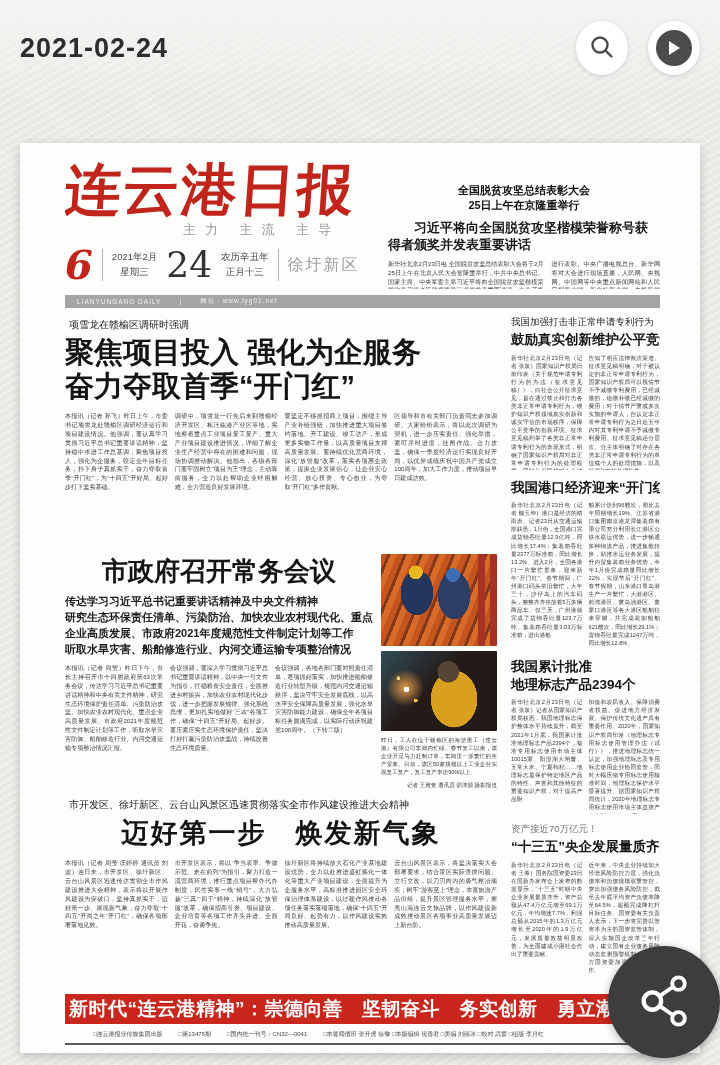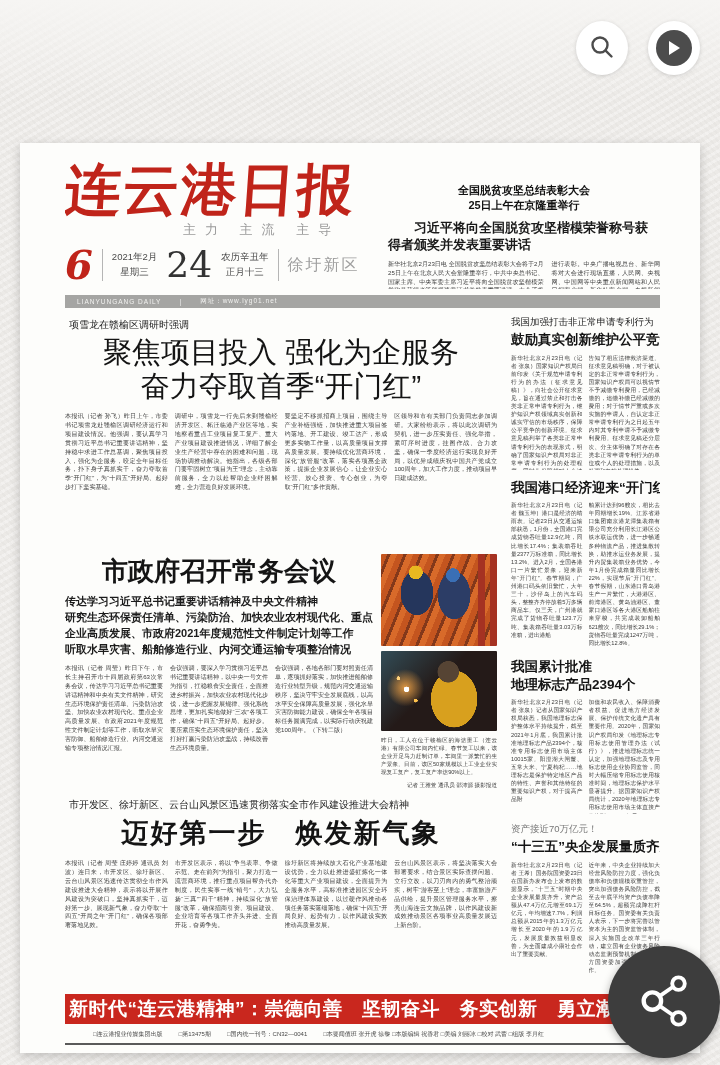--- a/index.html
+++ b/index.html
@@ -58,21 +58,21 @@
   }
   
   .page-grid{ display:flex; gap:14px; margin-top:8px; height:672px; overflow:hidden; }
   .main-col{ width:432px; }
   .side-col{ width:149px; }
   .tinytext{ font-size:6.1px; line-height:1.45; color:#3b3b3b; text-align:justify; overflow:hidden; }
   .tinycols{ display:flex; gap:7px; }
   .tinycols > div{ flex:1; overflow:hidden; }
   .side-tiny{ font-size:5.7px; line-height:1.42; color:#3b3b3b; text-align:justify; }
   .kicker{ font-size:10px; color:#222; margin:2px 0 3px 4px; white-space:nowrap; }
-  .lead-h{ font-size:29px; font-weight:400; text-align:center; line-height:1.18; color:#141414; white-space:nowrap; }
+  .lead-h{ font-size:29px; font-weight:700; line-height:1.18; color:#141414; white-space:nowrap; }
   .lead-body{ height:118px; margin-top:9px; }
   
   .gov{ margin-top:22px; }
   .gov-row{ display:flex; gap:8px; height:238px; overflow:hidden; }
   .gov-left{ width:308px; }
   .gov-h{ font-size:26px; font-weight:700; text-align:center; color:#141414; margin-top:2px; white-space:nowrap; }
   .gov-deck{ margin-top:5px; font-size:11px; font-weight:700; line-height:1.45; color:#1c1c1c; }
   .gov-body{ height:136px; margin-top:6px; }
   .photo-col{ width:116px; display:flex; flex-direction:column; gap:5px; padding-top:2px; }
   .photo{ width:100%; border-radius:1px; }
@@ -133,20 +133,21 @@
     background:#3d3d3d; border:none; display:flex; align-items:center; justify-content:center;
     box-shadow:0 2px 8px rgba(0,0,0,.3); cursor:pointer;
   }
 </style>
 </head>
 <body>
 
 <div class="screen">
 
   <header class="topbar">
+    <div class="topbar-date">2021-02-24</div>
     <div class="topbar-actions">
       <button class="circle-btn">
         <span>
           <svg width="26" height="26" viewBox="0 0 26 26" fill="none">
             <circle cx="11" cy="11" r="7.5" stroke="#4c4c4c" stroke-width="2.4"></circle>
             <line x1="16.6" y1="16.6" x2="22.5" y2="22.5" stroke="#4c4c4c" stroke-width="2.4" stroke-linecap="round"></line>
           </svg>
         </span>
       </button>
       <button class="circle-btn">

